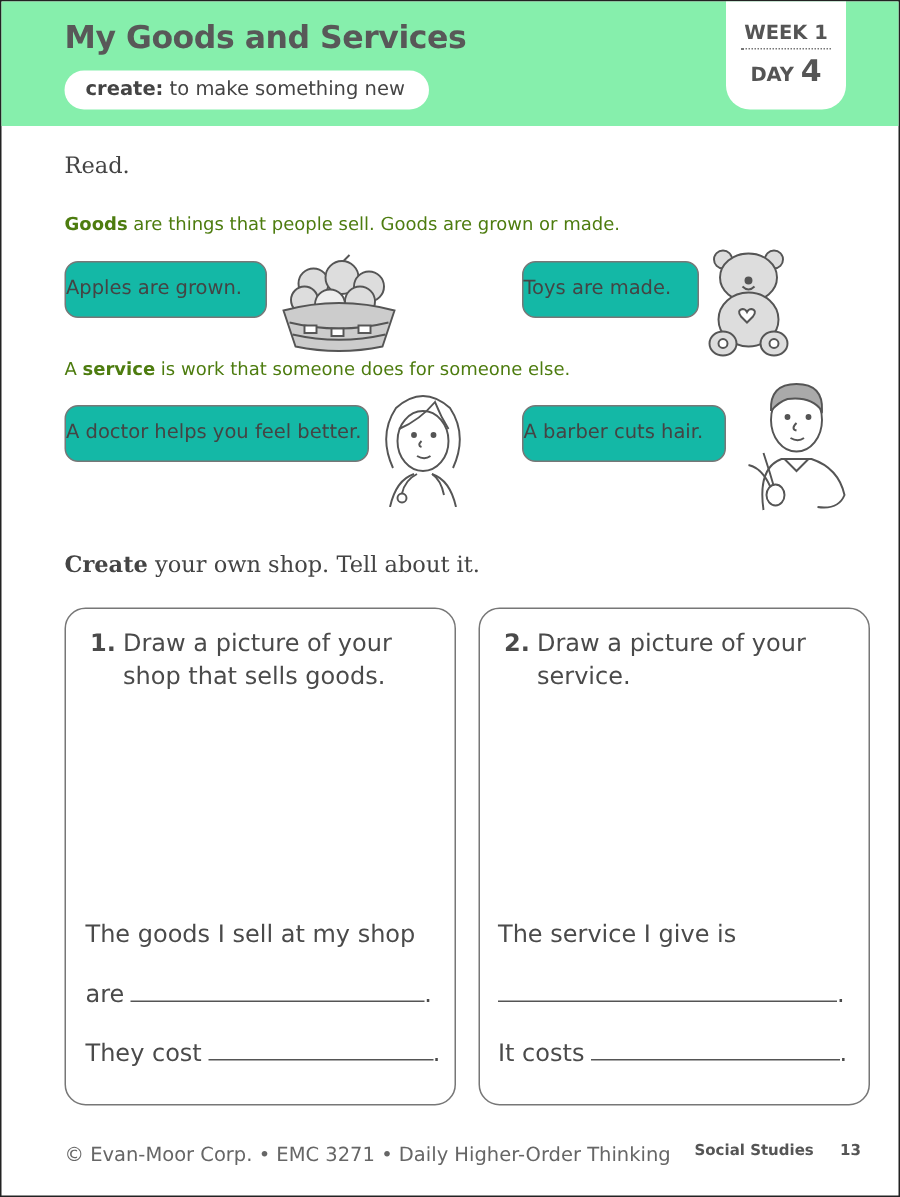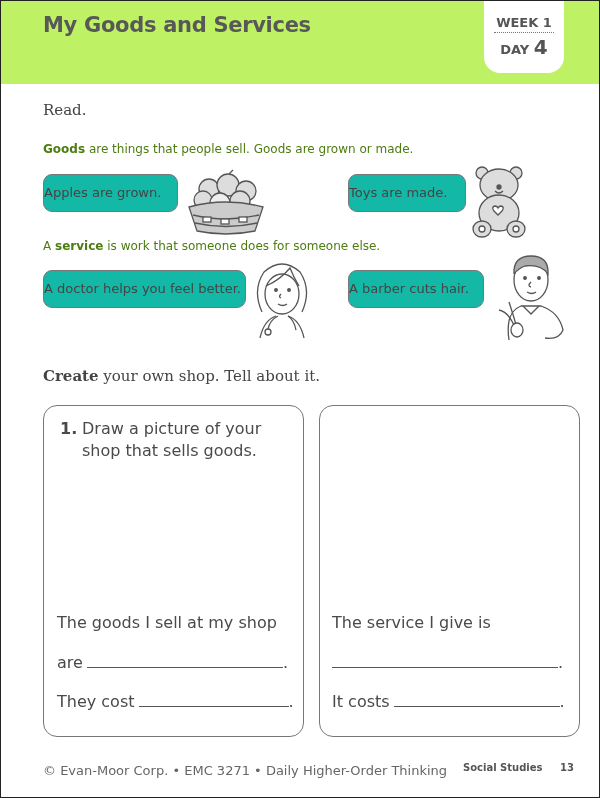--- a/index.html
+++ b/index.html
@@ -1,19 +1,19 @@
 <!DOCTYPE html>
 <html><head>
 <meta charset="utf-8">
 <style>
   html, body { margin:0; padding:0; }
   body { width:600px; height:798px; background:#fff; position:relative; overflow:hidden;
          font-family:"DejaVu Sans", sans-serif; color:#4a4a4a; }
   .page-border { position:absolute; left:0; top:0; width:598px; height:796px; border:1px solid #222; pointer-events:none; }
-  .header { position:absolute; left:1px; top:1px; width:598px; height:83px; background:#bef264; }
+  .header { position:absolute; left:1px; top:1px; width:598px; height:83px; background:#86efac; }
   .title { position:absolute; left:42px; top:12px; font-size:21px; font-weight:bold; color:#585858; letter-spacing:-0.3px; }
   .vocab { position:absolute; left:42px; top:46px; height:26px; padding:0 16px 0 14px; background:#fff; border-radius:13px;
            font-size:13px; line-height:26px; color:#444; }
   .vocab b { font-weight:bold; }
   .badge { position:absolute; left:483px; top:0px; width:80px; height:72px; background:#fff; border-radius:0 0 16px 16px; text-align:center; }
   .badge .wk { font-size:13px; font-weight:bold; color:#555; margin-top:14px; }
   .badge .dots { width:60px; margin:2px auto 2px; border-top:1.5px dotted #777; }
   .badge .day { font-size:13px; font-weight:bold; color:#555; }
   .badge .day span { font-size:20px; }
   .serif { font-family:"DejaVu Serif", serif; }
@@ -32,20 +32,23 @@
   .footer-right { position:absolute; left:463px; top:762px; font-size:10px; font-weight:bold; color:#555; }
   .footer-page { position:absolute; left:560px; top:762px; font-size:10px; font-weight:bold; color:#555; }
 </style>
 </head>
 <body>
 
 <div class="page-border"></div>
 
 <div class="header">
   <div class="title">My Goods and Services</div>
+  <div class="vocab">
+    <b>create:</b><span> to make something new</span>
+  </div>
   <div class="badge">
     <div class="wk">WEEK 1</div>
     <div class="dots"></div>
     <div class="day"><span style="font-size:13px">DAY </span><span>4</span></div>
   </div>
 </div>
 
 <div class="read serif">Read.</div>
 
 <div class="p" style="top:142px">
@@ -131,20 +134,24 @@
   <div class="line-text" style="left:13px; top:247px;">
     <span>are</span><span class="blank" style="width:196px"></span><span>.</span>
   </div>
   <div class="line-text" style="left:13px; top:207px;">The goods I sell at my shop</div>
   <div class="line-text" style="left:13px; top:286px;">
     <span>They cost</span><span class="blank" style="width:150px"></span><span>.</span>
   </div>
 </div>
 
 <div class="box" style="left:319px;">
+  <div class="q">
+    <span class="num">2.</span><span>Draw a picture of your</span><br>
+    <span class="cont">service.</span>
+  </div>
   <div class="line-text" style="left:12px; top:207px;">The service I give is</div>
   <div class="line-text" style="left:12px; top:247px;">
     <span class="blank" style="width:226px; margin-left:0"></span><span>.</span>
   </div>
   <div class="line-text" style="left:12px; top:286px;">
     <span>It costs</span><span class="blank" style="width:166px"></span><span>.</span>
   </div>
 </div>
 
 <div class="footer-left">© Evan-Moor Corp. • EMC 3271 • Daily Higher-Order Thinking</div>

